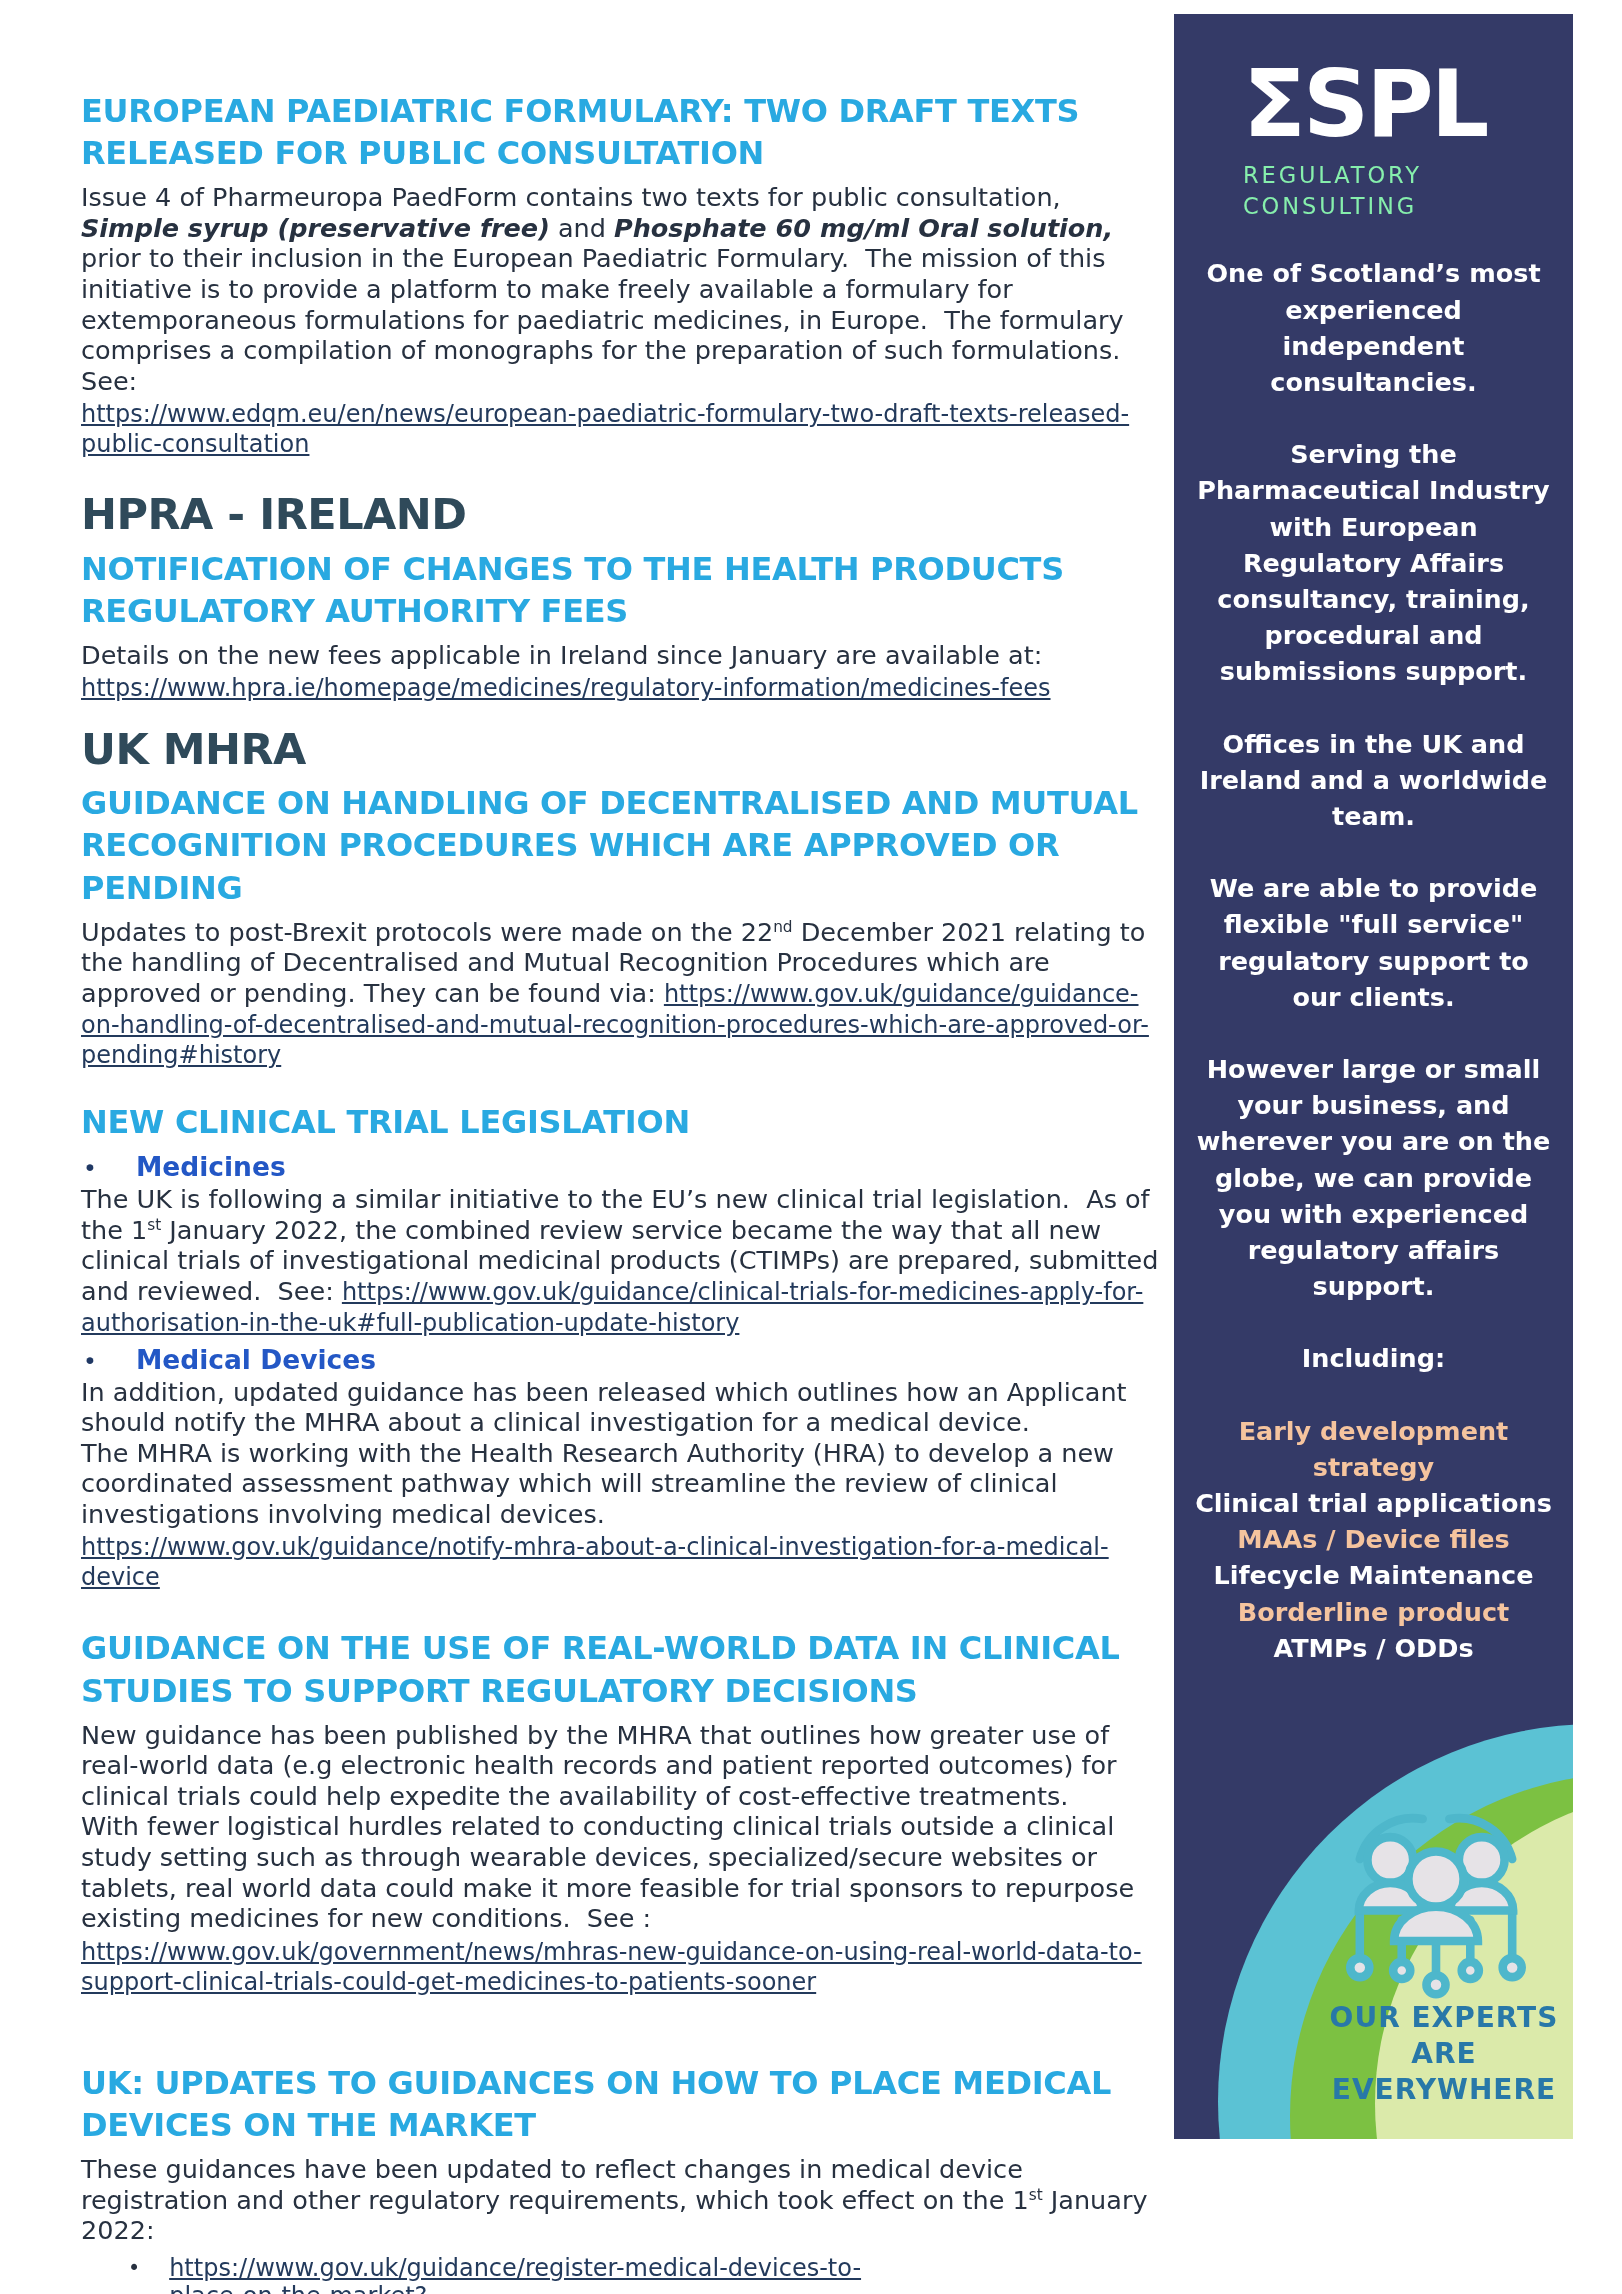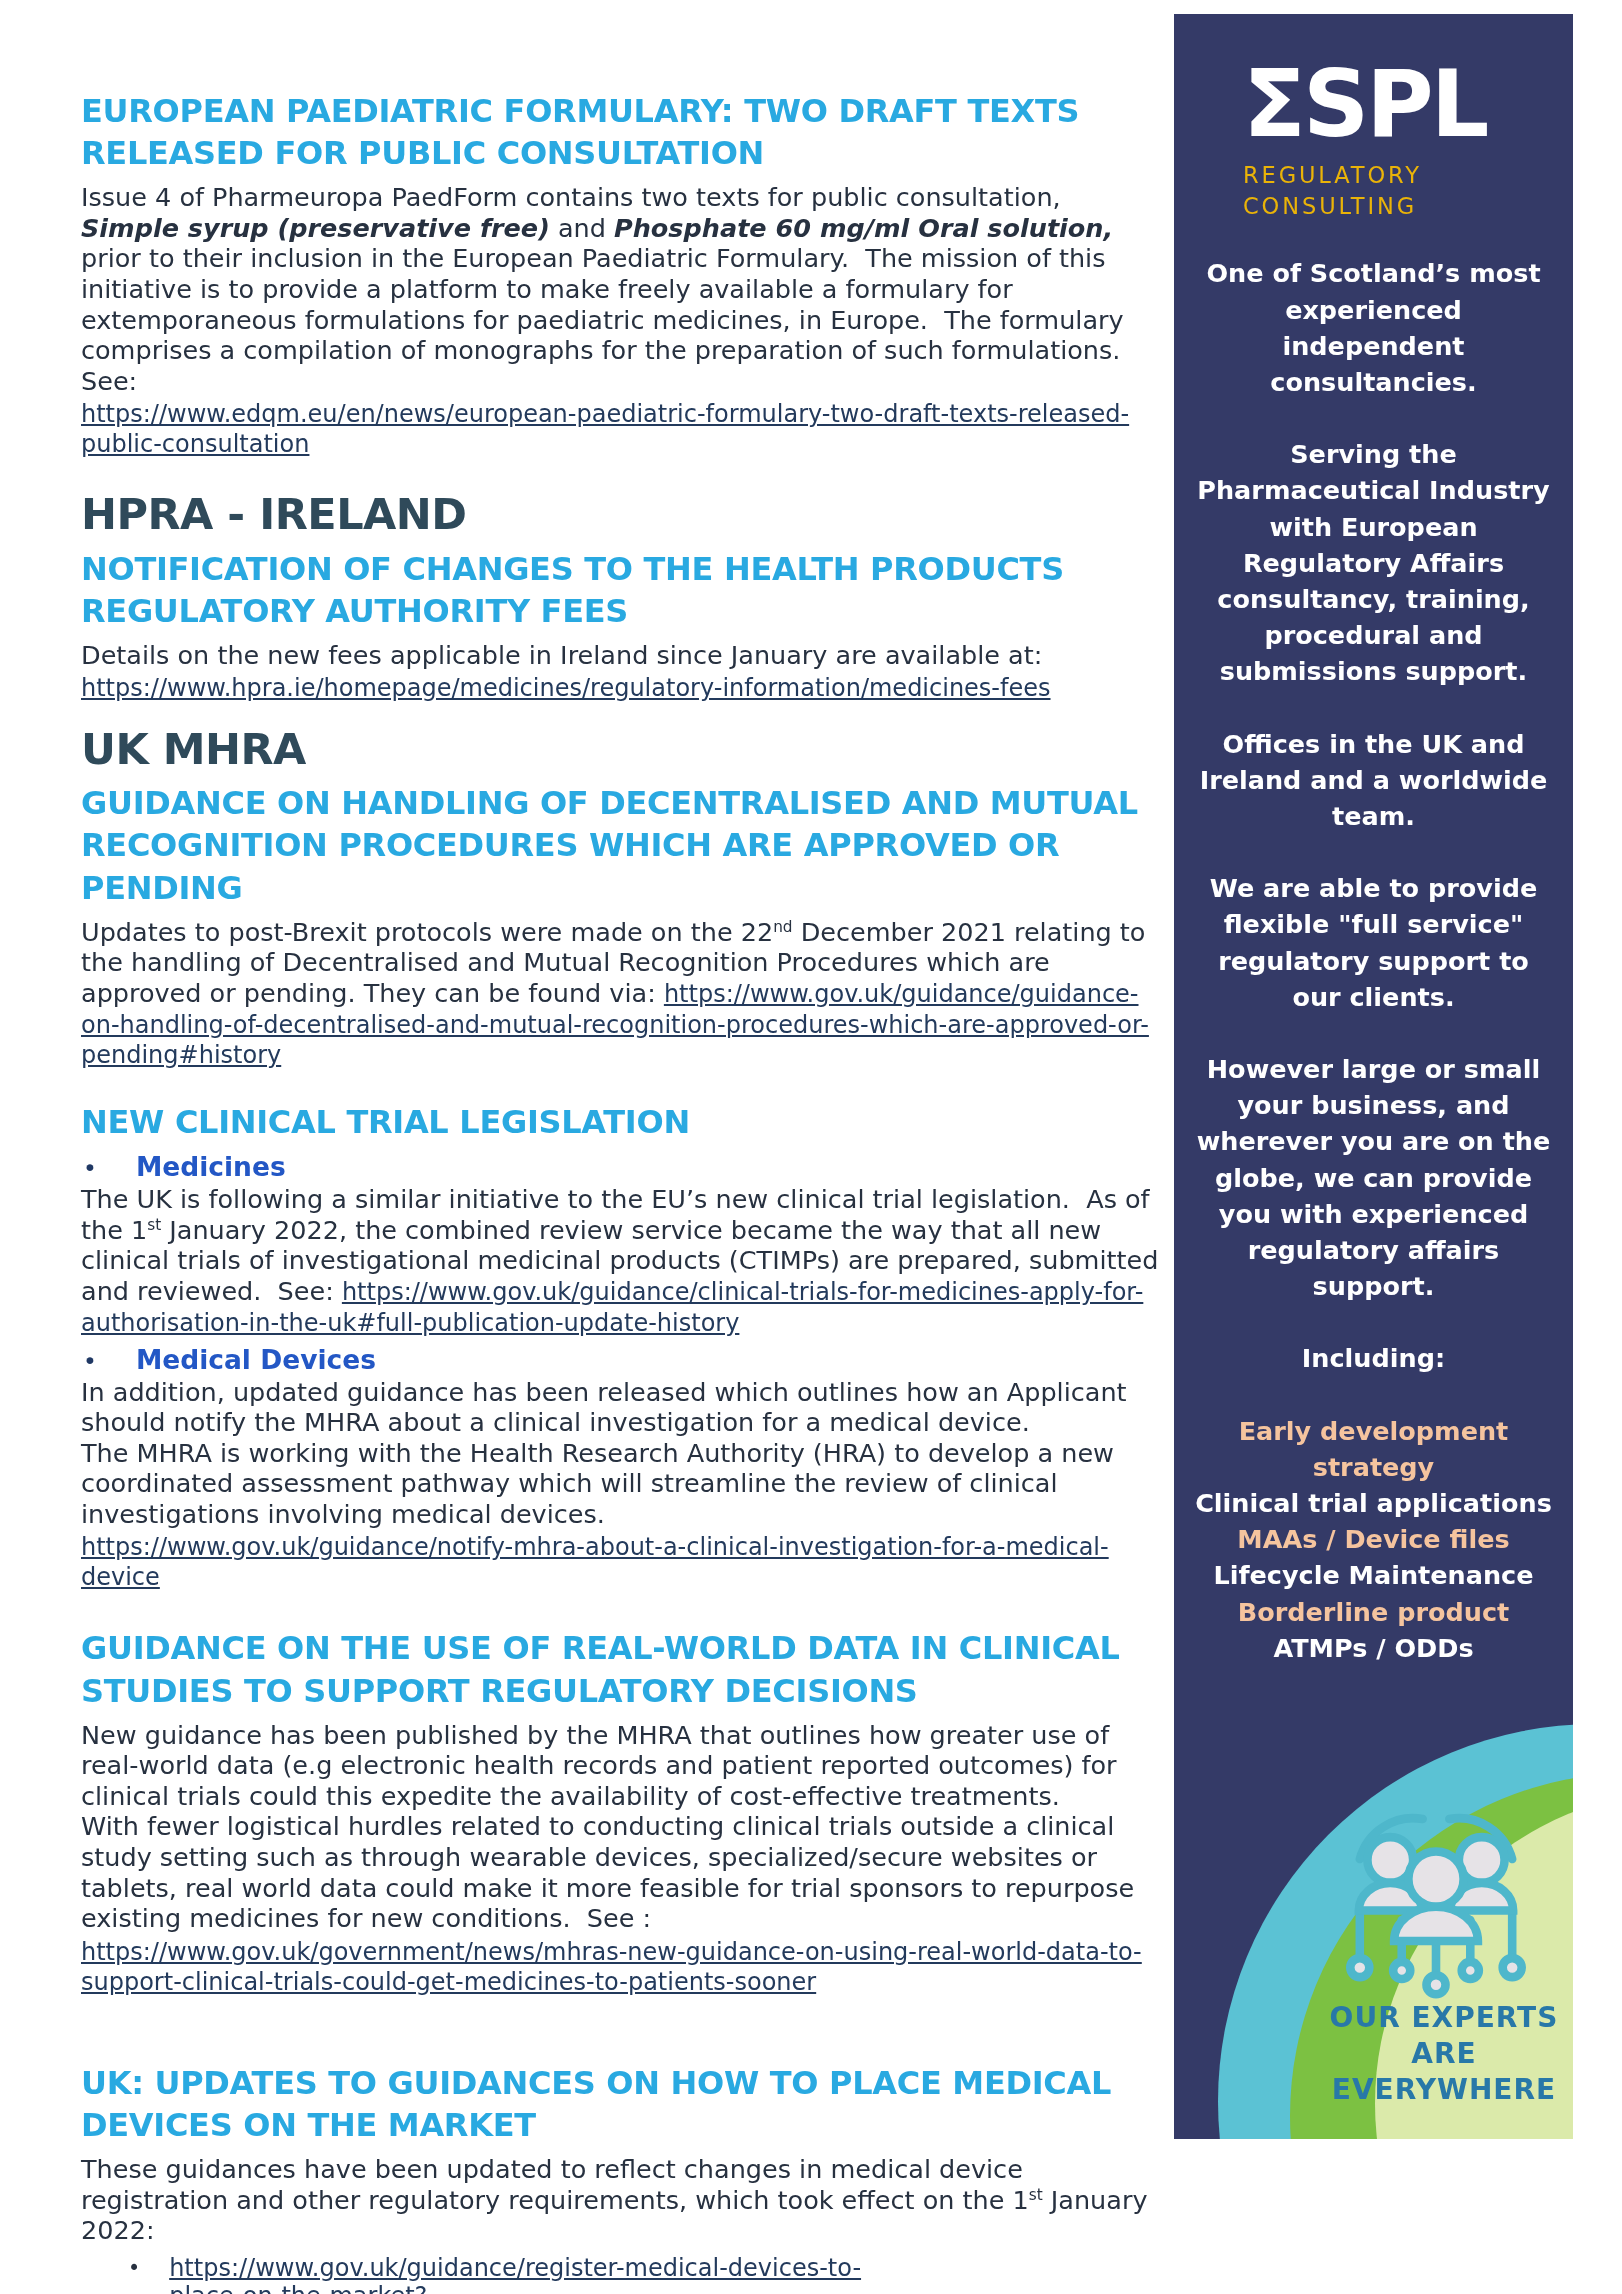--- a/index.html
+++ b/index.html
@@ -33,21 +33,21 @@
   .sub-bullet .dot2 { color:#273140; font-size:20.6px; margin-top:2.9px; }
   .sub-bullet a { display:block; width:743px; margin-left:29px; }
 
   
   .sidebar {
     position:absolute; left:1174px; top:13.7px; width:399px; height:2125px;
     background:#343A67; overflow:hidden;
   }
   .logo { margin:45px 0 0 69px; color:#ffffff; }
   .logo-word { font-size:92px; font-weight:bold; letter-spacing:-2.9px; line-height:1.0; }
-  .logo-sub { font-size:22.5px; letter-spacing:2.9px; font-weight:400; color:#eab308; margin-top:11.8px; }
+  .logo-sub { font-size:22.5px; letter-spacing:2.9px; font-weight:400; color:#86efac; margin-top:11.8px; }
   .logo-sub + .logo-sub { margin-top:4.9px; }
 
   .sb-texts { margin-top:36px; padding:0 19.6px; text-align:center; color:#ffffff; font-weight:bold; font-size:25.5px; line-height:1.42; }
   .sb-block { margin:0 0 36px 0; }
   .inc-block { margin:0; }
   .inc-item { margin:0; }
   .peach { color:#F5C49E; }
   .white { color:#ffffff; }
 
   .circle { position:absolute; border-radius:50%; }
@@ -100,21 +100,21 @@
         <span class="bullet-dot">•</span>
         <span class="bullet-label">Medical Devices</span>
       </div>
       <p class="body">In addition, updated guidance has been released which outlines how an Applicant should notify the MHRA about a clinical investigation for a medical device.</p>
       <p class="body">The MHRA is working with the Health Research Authority (HRA) to develop a new coordinated assessment pathway which will streamline the review of clinical investigations involving medical devices.</p>
       <p class="linkline"><a class="doclink" href="#">https://www.gov.uk/guidance/notify-mhra-about-a-clinical-investigation-for-a-medical-device</a></p>
     </section>
 
     <section>
       <h2 class="h-blue mt-s5">GUIDANCE ON THE USE OF REAL-WORLD DATA IN CLINICAL STUDIES TO SUPPORT REGULATORY DECISIONS</h2>
-      <p class="body">New guidance has been published by the MHRA that outlines how greater use of real-world data (e.g electronic health records and patient reported outcomes) for clinical trials could this expedite the availability of cost-effective treatments.</p>
+      <p class="body">New guidance has been published by the MHRA that outlines how greater use of real-world data (e.g electronic health records and patient reported outcomes) for clinical trials could help expedite the availability of cost-effective treatments.</p>
       <p class="body">With fewer logistical hurdles related to conducting clinical trials outside a clinical study setting such as through wearable devices, specialized/secure websites or tablets, real world data could make it more feasible for trial sponsors to repurpose existing medicines for new conditions.  See :</p>
       <p class="linkline"><a class="doclink" href="#">https://www.gov.uk/government/news/mhras-new-guidance-on-using-real-world-data-to-support-clinical-trials-could-get-medicines-to-patients-sooner</a></p>
     </section>
 
     <section>
       <h2 class="h-blue mt-s6">UK: UPDATES TO GUIDANCES ON HOW TO PLACE MEDICAL DEVICES ON THE MARKET</h2>
       <p class="body">These guidances have been updated to reflect changes in medical device registration and other regulatory requirements, which took effect on the 1<sup>st</sup> January 2022:</p>
       <div class="sub-bullets">
 
           <div class="sub-bullet">

